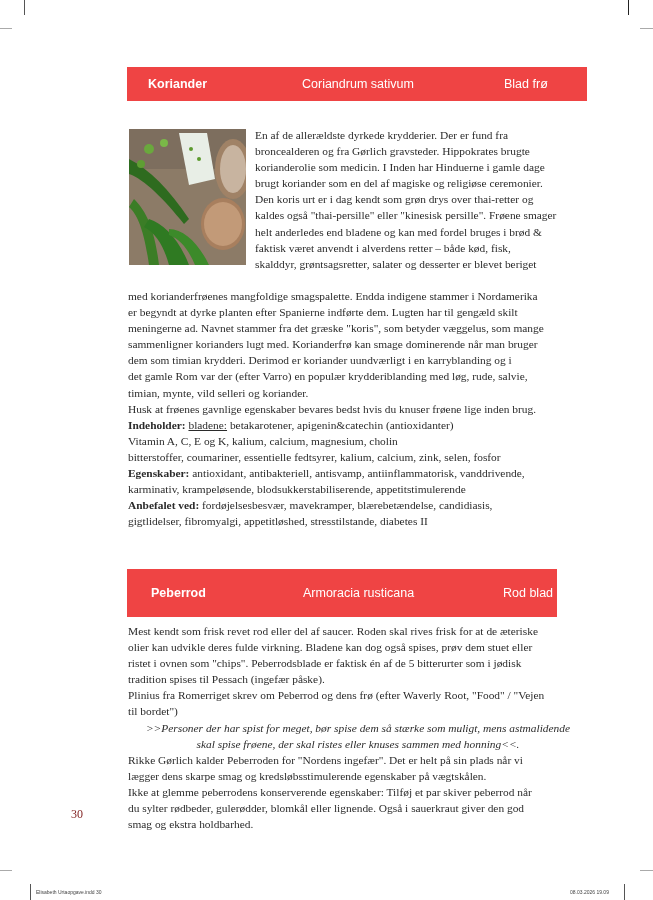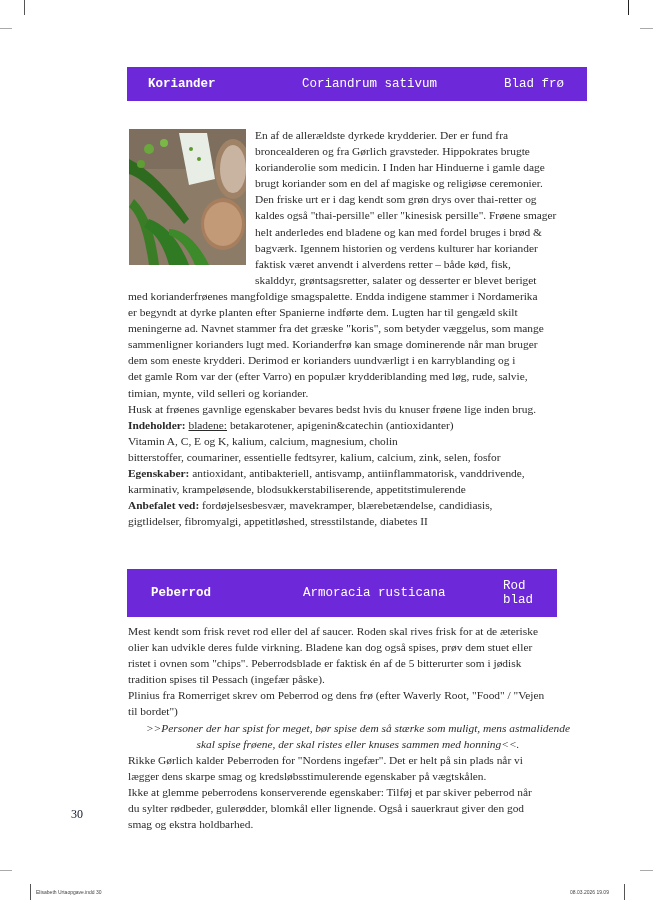--- a/index.html
+++ b/index.html
@@ -1,30 +1,30 @@
 <!DOCTYPE html>
 <html><head>
 <meta charset="utf-8">
 <style>
   html, body { margin:0; padding:0; background:#ffffff; }
   body { width:653px; height:900px; position:relative; overflow:hidden; font-family:"DejaVu Serif", "Liberation Serif", serif; color:#2a2a2a; }
   .crop { position:absolute; background:#555; }
   .crop.v { width:1px; }
   .crop.h { height:1px; background:#aaa; }
-  .banner { position:absolute; background:#6d28d9; color:#fff; font-family:Liberation Mono, monospace; font-size:12.5px; display:flex; align-items:center; }
+  .banner { position:absolute; background:#ef4444; color:#fff; font-family:Liberation Sans, sans-serif; font-size:12.5px; display:flex; align-items:center; }
   .banner .name { font-weight:bold; position:absolute; }
   .banner .latin { position:absolute; font-weight:300; }
   .banner .parts { position:absolute; }
   .text { position:absolute; font-family:"Liberation Serif","DejaVu Serif",serif; font-size:11.4px; line-height:16.1px; color:#2b2b2b; }
   .text p { margin:0; }
   .photo { position:absolute; left:129px; top:129px; width:117px; height:136px; overflow:hidden; background:#8a7a66; }
   .b { font-weight:bold; }
   .u { text-decoration:underline; }
   .quote { font-style:italic; text-align:center; }
-  .pagenum { position:absolute; left:71px; top:807px; font-family:"Liberation Serif",serif; font-size:12px; color:#0f172a; }
+  .pagenum { position:absolute; left:71px; top:807px; font-family:"Liberation Serif",serif; font-size:12px; color:#7f1d1d; }
   .slug { position:absolute; top:889px; font-family:"Liberation Sans",sans-serif; font-size:5px; color:#444; }
 </style>
 </head>
 <body>
 
 <div class="crop v" style="left:24px;top:0;height:15px;"></div>
 <div class="crop v" style="left:628px;top:0;height:15px;background:#222;"></div>
 <div class="crop h" style="left:0;top:28px;width:12px;"></div>
 <div class="crop h" style="left:640px;top:28px;width:13px;"></div>
 <div class="crop h" style="left:0;top:870px;width:12px;"></div>
@@ -57,34 +57,33 @@
     <circle cx="62" cy="20" r="2" fill="#5c9a2f"></circle>
     <circle cx="70" cy="30" r="2" fill="#5c9a2f"></circle>
   </svg>
 </div>
 
 <div class="text" style="left:255px;top:127px;width:320px;">
   <p>En af de allerældste dyrkede krydderier. Der er fund fra</p>
   <p>broncealderen og fra Gørlich gravsteder. Hippokrates brugte</p>
   <p>korianderolie som medicin. I Inden har Hinduerne i gamle dage</p>
   <p>brugt koriander som en del af magiske og religiøse ceremonier.</p>
-  <p>Den friske urt er i dag kendt som grøn drys over thai-retter og</p>
+  <p>Den koris urt er i dag kendt som grøn drys over thai-retter og</p>
   <p>kaldes også "thai-persille" eller "kinesisk persille". Frøene smager</p>
   <p>helt anderledes end bladene og kan med fordel bruges i brød &amp;</p>
-  <p>bagværk. Igennem historien og verdens kulturer har koriander</p>
   <p>faktisk været anvendt i alverdens retter – både kød, fisk,</p>
   <p>skalddyr, grøntsagsretter, salater og desserter er blevet beriget</p>
 </div>
 
 <div class="text" style="left:128px;top:288px;width:460px;">
   <p>med korianderfrøenes mangfoldige smagspalette. Endda indigene stammer i Nordamerika</p>
   <p>er begyndt at dyrke planten efter Spanierne indførte dem. Lugten har til gengæld skilt</p>
   <p>meningerne ad. Navnet stammer fra det græske "koris", som betyder væggelus, som mange</p>
   <p>sammenligner korianders lugt med. Korianderfrø kan smage dominerende når man bruger</p>
-  <p>dem som eneste krydderi. Derimod er korianders uundværligt i en karryblanding og i</p>
+  <p>dem som timian krydderi. Derimod er koriander uundværligt i en karryblanding og i</p>
   <p>det gamle Rom var der (efter Varro) en populær krydderiblanding med løg, rude, salvie,</p>
   <p>timian, mynte, vild selleri og koriander.</p>
   <p>Husk at frøenes gavnlige egenskaber bevares bedst hvis du knuser frøene lige inden brug.</p>
   <p><span class="b">Indeholder:</span> <span class="u">bladene:</span><span> betakarotener, apigenin&amp;catechin (antioxidanter)</span></p>
   <p>Vitamin A, C, E og K, kalium, calcium, magnesium, cholin</p>
   <p>bitterstoffer, coumariner, essentielle fedtsyrer, kalium, calcium, zink, selen, fosfor</p>
   <p><span class="b">Egenskaber:</span><span> antioxidant, antibakteriell, antisvamp, antiinflammatorisk, vanddrivende,</span></p>
   <p>karminativ, krampeløsende, blodsukkerstabiliserende, appetitstimulerende</p>
   <p><span class="b">Anbefalet ved:</span><span> fordøjelsesbesvær, mavekramper, blærebetændelse, candidiasis,</span></p>
   <p>gigtlidelser, fibromyalgi, appetitløshed, stresstilstande, diabetes II</p>

